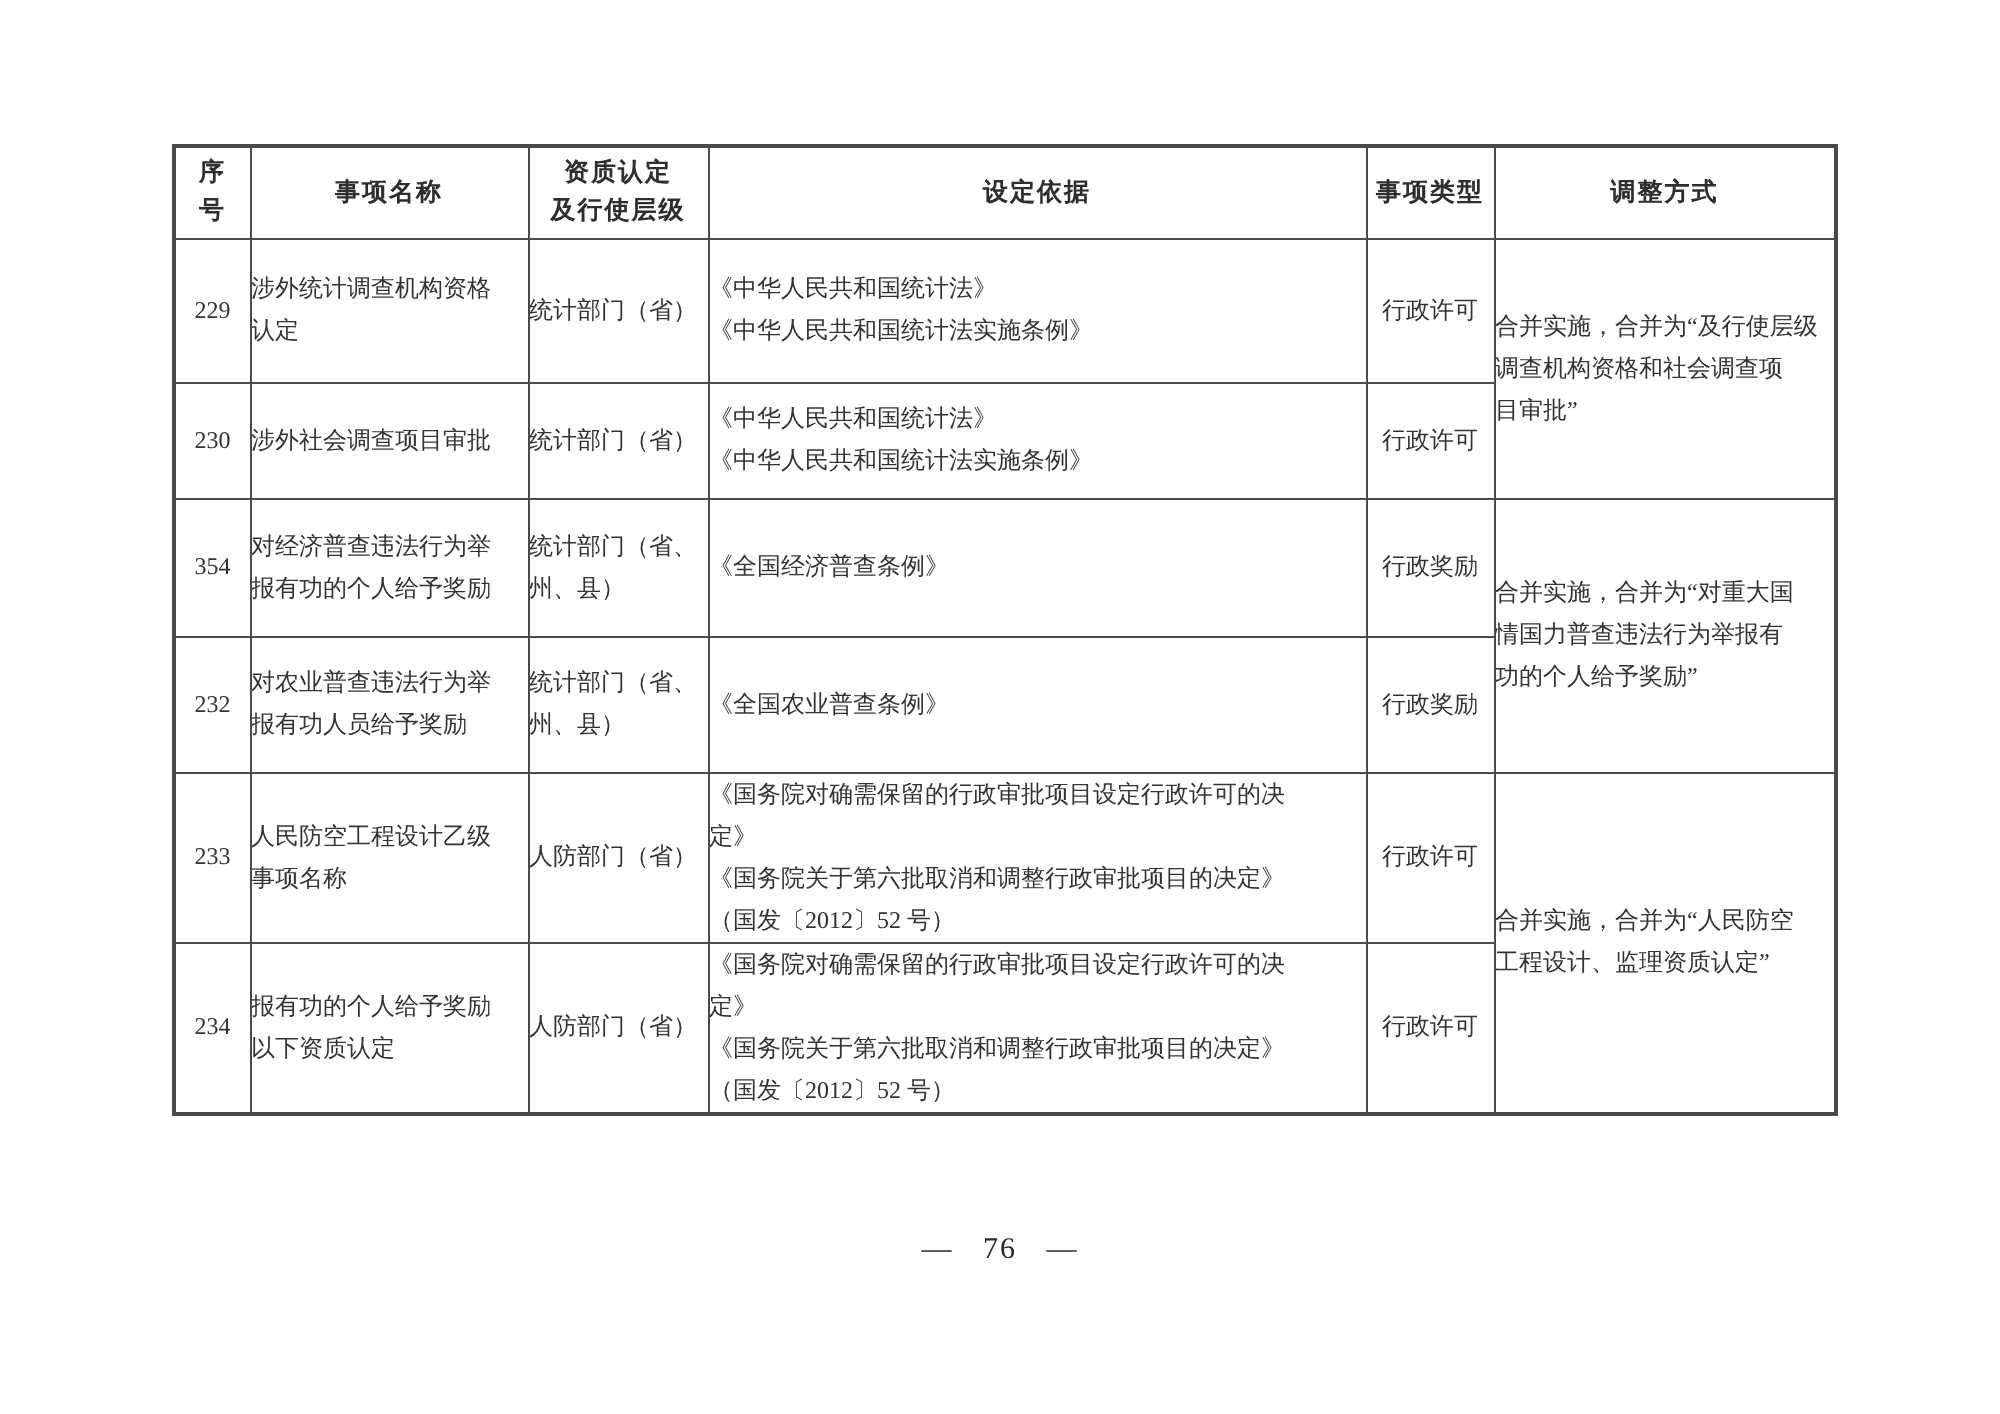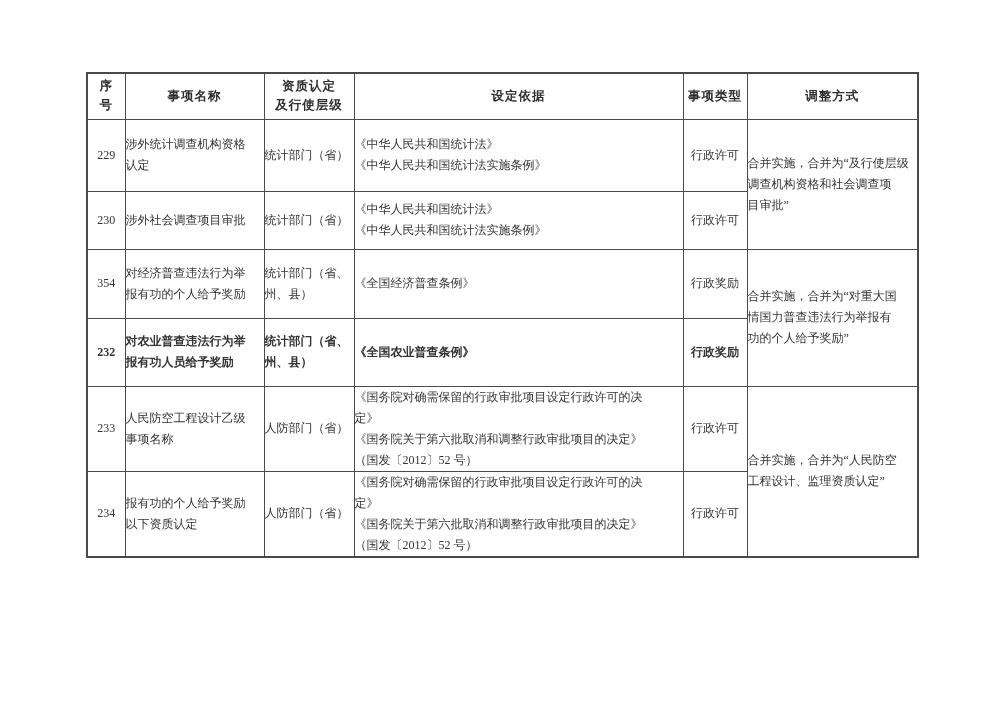--- a/index.html
+++ b/index.html
@@ -45,21 +45,21 @@
     font-size: 12.5px;
     line-height: 1.55;
     letter-spacing: 1px;
     text-align: center;
     color: #2e2e2e;
   }
   tr.r-hdr { height: 46px; }
   tr.r-229 { height: 72px; }
   tr.r-230 { height: 58px; }
   tr.r-231 { height: 69px; }
-  tr.r-232 { height: 68px; font-weight: bold; }
+  tr.r-232 { height: 68px; }
   tr.r-233 { height: 85px; }
   tr.r-234 { height: 83px; }
   td.c-no   { text-align: center; }
   td.c-name { text-align: left; padding: 0 8px; margin-left: 44px; }
   td.c-dept { text-align: left; padding: 0 3px; font-size: 11.5px; }
   td.c-basis{ text-align: left; padding: 0 10px; }
   td.c-type { text-align: center; }
   td.c-adjust { text-align: left; padding: 0 7px; }
   .page-footer {
     position: absolute;
@@ -165,14 +165,15 @@
         <td class="c-dept">人防部门（省）</td>
         <td class="c-basis">《国务院对确需保留的行政审批项目设定行政许可的决
 定》
 《国务院关于第六批取消和调整行政审批项目的决定》
 （国发〔2012〕52 号）</td>
         <td class="c-type">行政许可</td>
       </tr>
     </tbody>
   </table>
 
+  <div class="page-footer">— 76 —</div>
 
 </div>
 
 </body></html>

